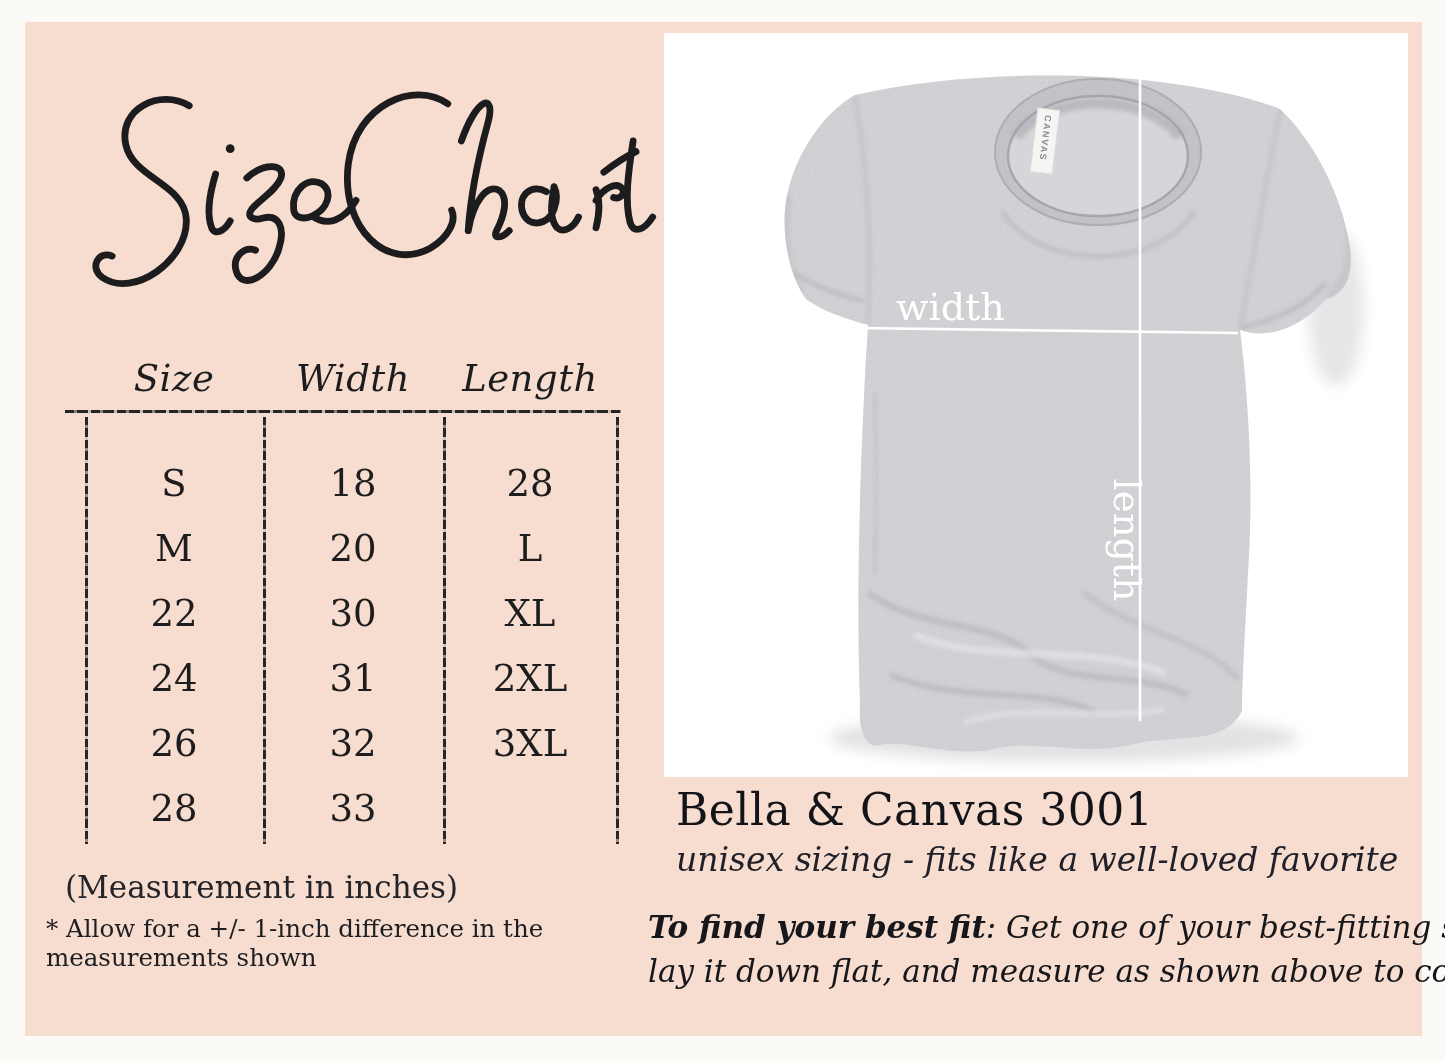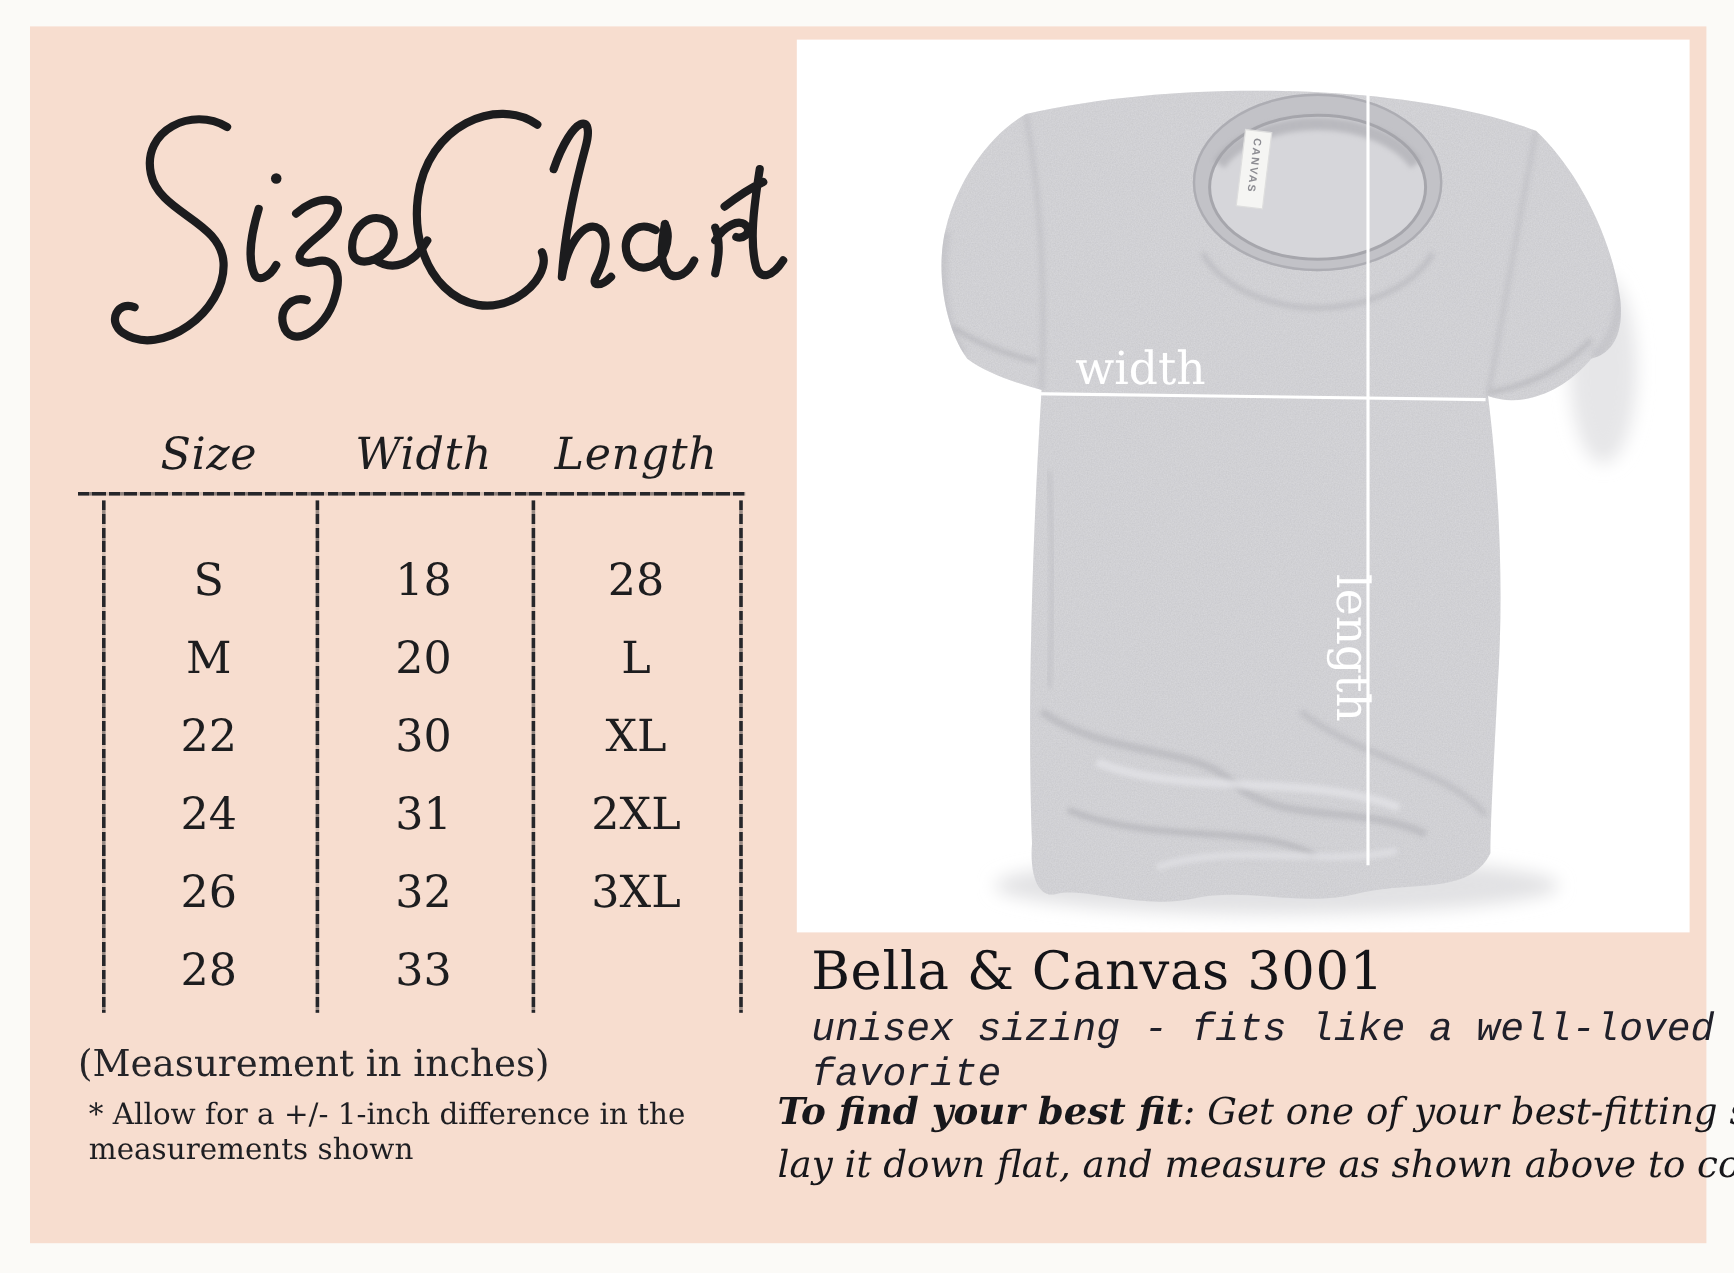--- a/index.html
+++ b/index.html
@@ -19,30 +19,30 @@
   .hrule{position:absolute;left:0;top:70px;width:556px;height:3px;
          background:repeating-linear-gradient(90deg,#26262a 0 9px,rgba(38,38,42,.5) 9px 12px,#26262a 12px 23px,rgba(38,38,42,.18) 23px 26px);}
   .vline{position:absolute;top:77px;width:3px;height:427px;
          background:repeating-linear-gradient(180deg,#26262a 0 8px,rgba(38,38,42,.45) 8px 11px,#26262a 11px 20px,rgba(38,38,42,.15) 20px 23px);}
   .v1{left:20px}.v2{left:198px}.v3{left:378px}.v4{left:551px}
   .tbody{position:absolute;left:20px;top:111px;width:532px;display:grid;
          grid-template-columns:178px 180px 174px;grid-auto-rows:65px;}
   .tbody span{text-align:center;font-size:37px;line-height:65px;}
 
   #measure-note{position:absolute;left:65px;top:869px;width:556px;text-align:left;font-size:31px;color:#242428;}
-  #footnote{position:absolute;left:46px;top:914px;width:600px;font-size:24.5px;color:#1e1e22;margin-left:28px;}
+  #footnote{position:absolute;left:46px;top:914px;width:600px;font-size:24.5px;color:#1e1e22;}
 
   
   #photo{position:absolute;left:664px;top:33px;width:744px;height:744px;background:#ffffff;}
   #shirt-svg{position:absolute;left:0;top:0;}
   .measure-label{font-family:"DejaVu Serif","Liberation Serif",serif;fill:#ffffff;}
 
   
   #product-name{position:absolute;left:676px;top:784px;font-size:44px;letter-spacing:.5px;color:#141418;}
-  #product-tagline{position:absolute;left:676px;top:840px;font-size:33px;font-style:italic;color:#20202a;font-family:Liberation Mono, monospace;}
+  #product-tagline{position:absolute;left:676px;top:840px;font-size:33px;font-style:italic;color:#20202a;}
   #fit-block{position:absolute;left:648px;top:905px;width:766px;text-align:center;
              font-size:31px;font-style:italic;color:#17171b;line-height:44px;white-space:nowrap;}
   #fit-block .lead{font-weight:bold;}
 </style>
 </head>
 <body>
 
 <div id="stage">
   <div id="panel"></div>
 

